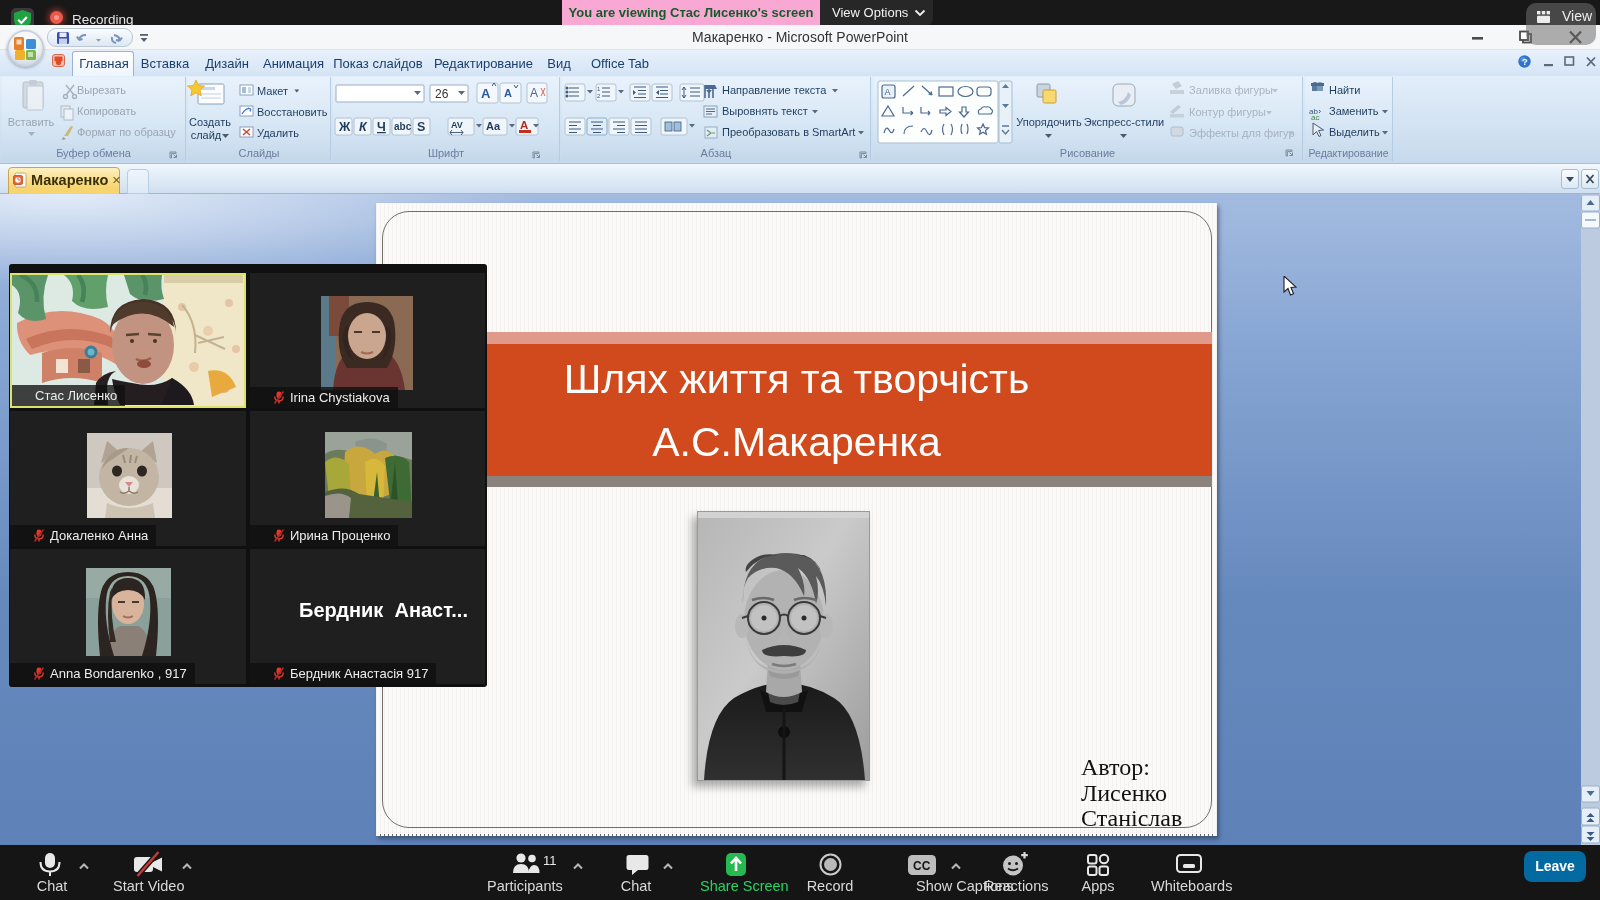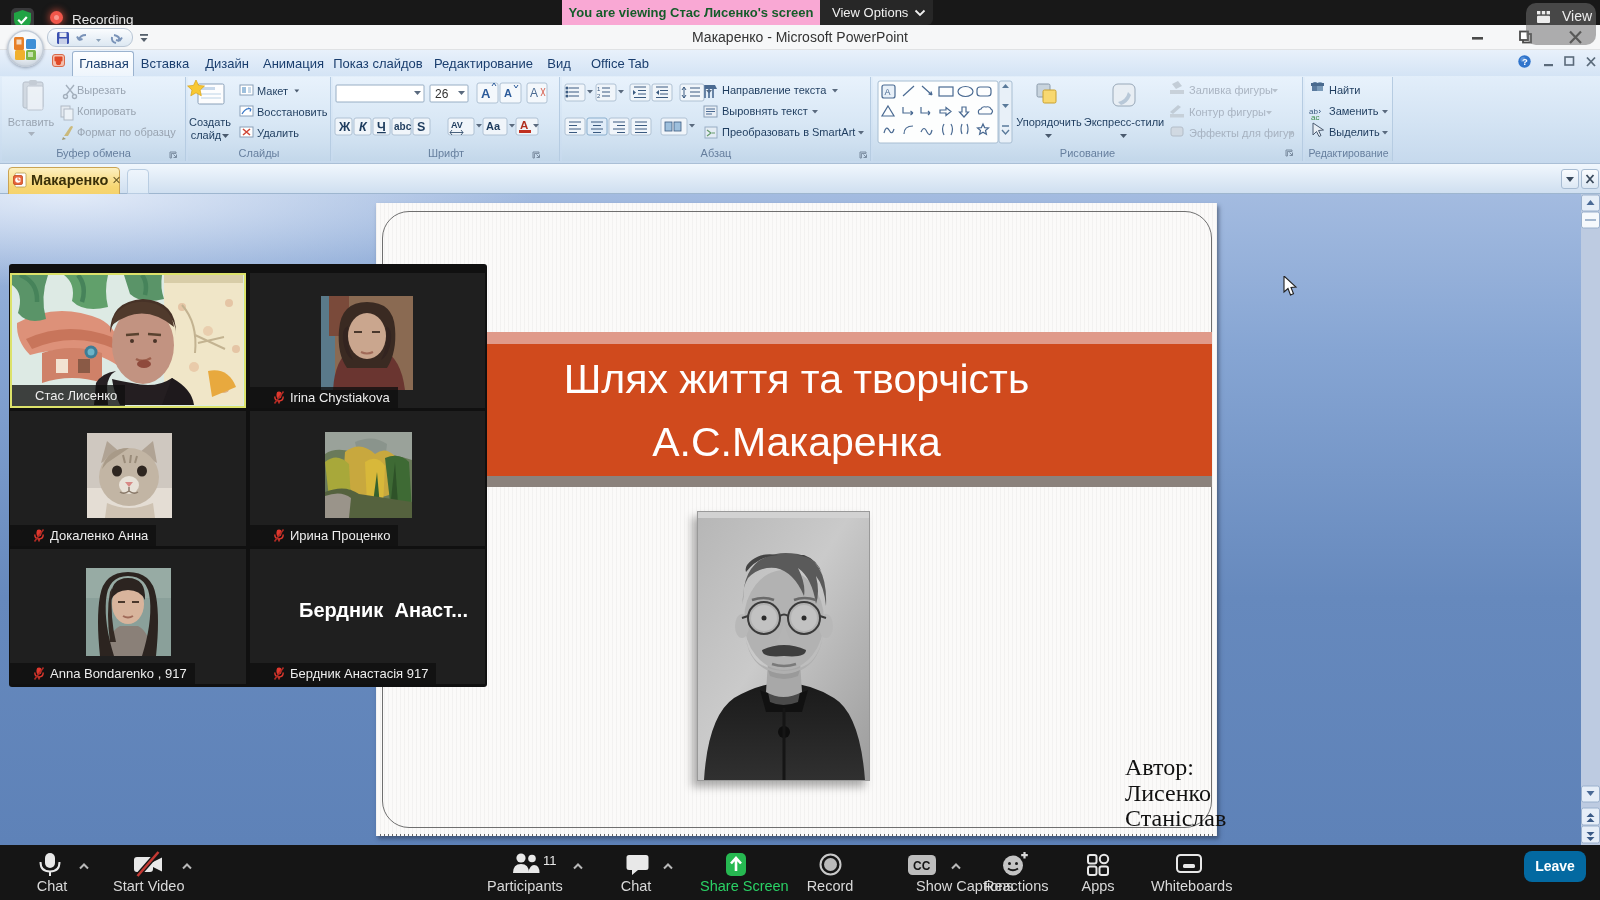--- a/index.html
+++ b/index.html
@@ -43,21 +43,21 @@
     background:repeating-linear-gradient(90deg,#eae9e8 0px,#fbfaf9 1px,#fbfaf9 4px);
     box-shadow:2px 3px 4px rgba(30,40,60,.5); }
   #slideborder { left:6px; top:8px; width:830px; height:617px; border:1.5px solid #6f6f6f; border-radius:27px; }
   #banner-salmon { left:0px; top:129px; width:836px; height:12px; background:#e09a8a; }
   #banner-main { left:0px; top:141px; width:836px; height:132px; background:#d04a1d; }
   #banner-gray { left:0px; top:273px; width:836px; height:11px; background:#8b827c; }
   .btitle { position:absolute; width:841px; text-align:center; color:#fff; font-size:41px; letter-spacing:0px; }
 
   
   #portrait { left:321px; top:308px; width:173px; height:270px; background:#e8e8e8; border:1px solid #999; box-shadow:-5px 6px 8px rgba(60,60,60,.4); }
-  #author { left:705px; top:552px; width:180px; font-family:"Liberation Serif", serif; font-size:24px; color:#111; line-height:25.5px;margin-left:44px; }
+  #author { left:705px; top:552px; width:180px; font-family:"Liberation Serif", serif; font-size:24px; color:#111; line-height:25.5px; }
 
   
   #vscroll { left:1582px; top:194px; width:18px; height:651px; background:#bccadf; }
 
   
   #vidpanel { left:9px; top:264px; width:478px; height:423px; background:#101010; border-radius:3px; }
   .vtile { position:absolute; background:#1f1f1f; overflow:hidden; }
   .vlabel { position:absolute; left:0; bottom:0; background:rgba(16,16,16,.78); color:#ededed; font-size:13px; line-height:17px; padding:2px 8px 2px 23px; white-space:nowrap; }
 
   

